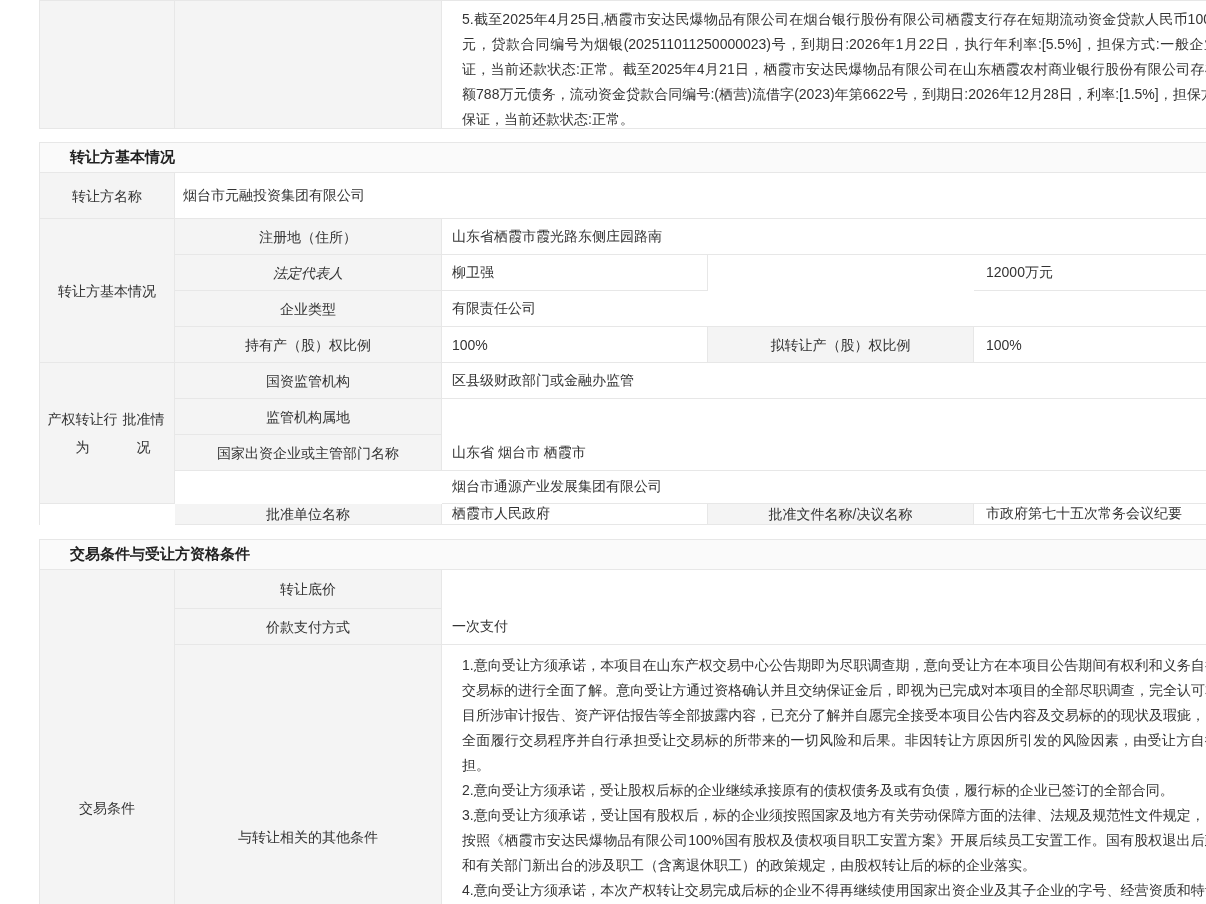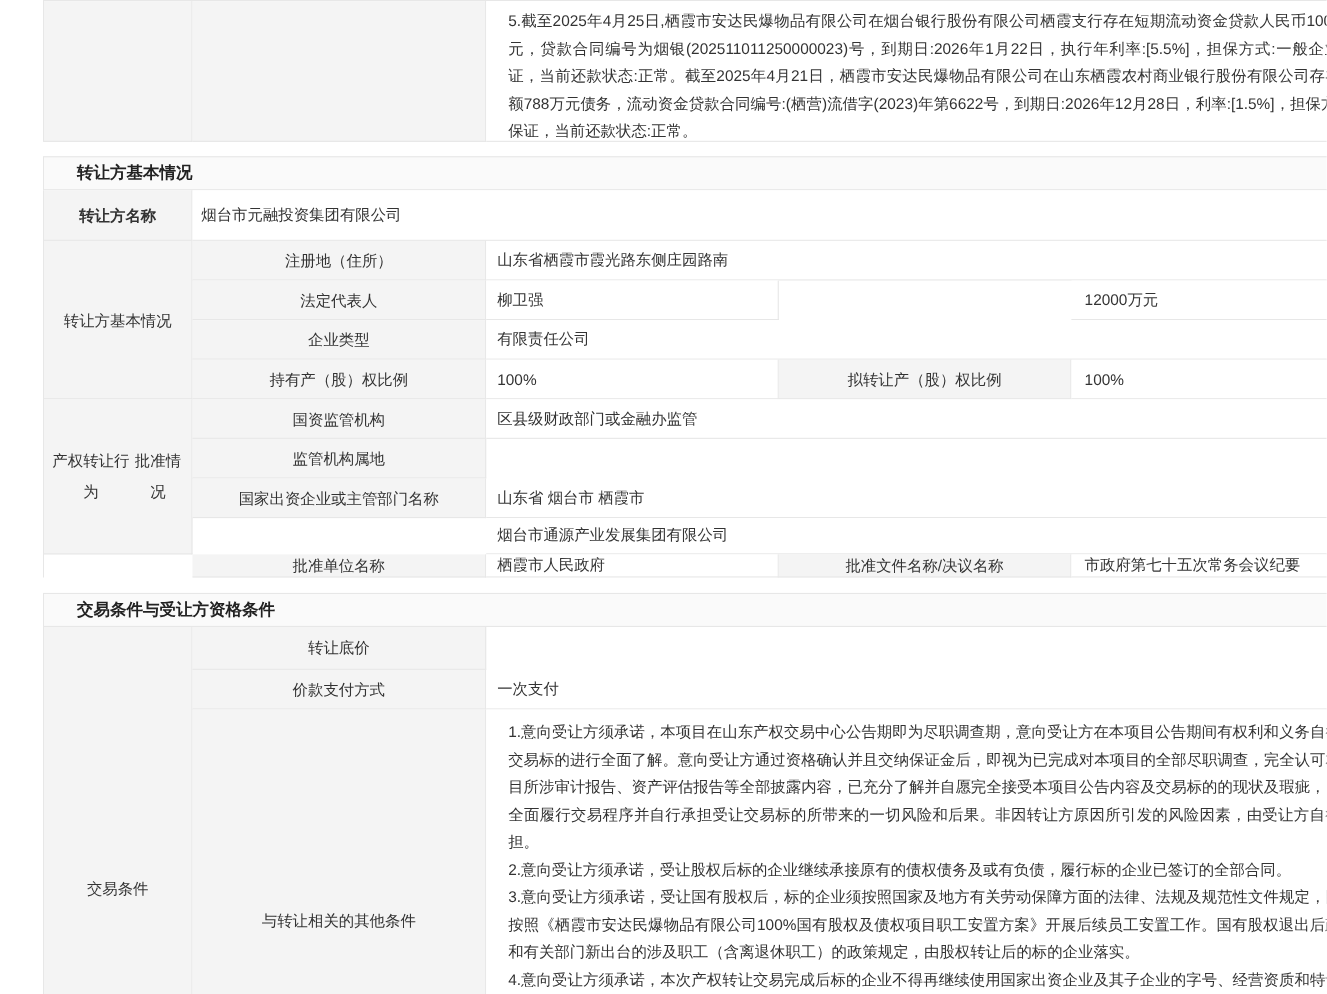--- a/index.html
+++ b/index.html
@@ -105,29 +105,29 @@
   </div>
 
   <div class="gap13"></div>
 
   <div class="section-header">
     <span>转让方基本情况</span>
   </div>
 
   <div class="grid transferor-grid">
 
-    <div class="cell lab" style="grid-column:1/2;font-weight:bold;">转让方名称</div>
+    <div class="cell lab" style="grid-column:1/2;">转让方名称</div>
     <div class="cell val pad8" style="grid-column:2/6;">烟台市元融投资集团有限公司</div>
 
     <div class="cell lab" style="grid-column:1/2; grid-row:2/6;">转让方基本情况</div>
 
     <div class="cell lab" style="grid-column:2/3;text-align:center;">注册地（住所）</div>
     <div class="cell val" style="grid-column:3/6;">山东省栖霞市霞光路东侧庄园路南</div>
 
-    <div class="cell lab" style="grid-column:2/3;">法定代表人</div>
+    <div class="cell lab" style="grid-column:2/3;font-style:italic;">法定代表人</div>
     <div class="cell val" style="grid-column:3/4;">柳卫强</div>
     <div class="cell val pad12" style="grid-column:5/6;">12000万元</div>
 
     <div class="cell lab" style="grid-column:2/3;">企业类型</div>
     <div class="cell val" style="grid-column:3/6;">有限责任公司</div>
 
     <div class="cell lab" style="grid-column:2/3;">持有产（股）权比例</div>
     <div class="cell val" style="grid-column:3/4;">100%</div>
     <div class="cell lab" style="grid-column:4/5;">拟转让产（股）权比例</div>
     <div class="cell val pad12" style="grid-column:5/6;">100%</div>

